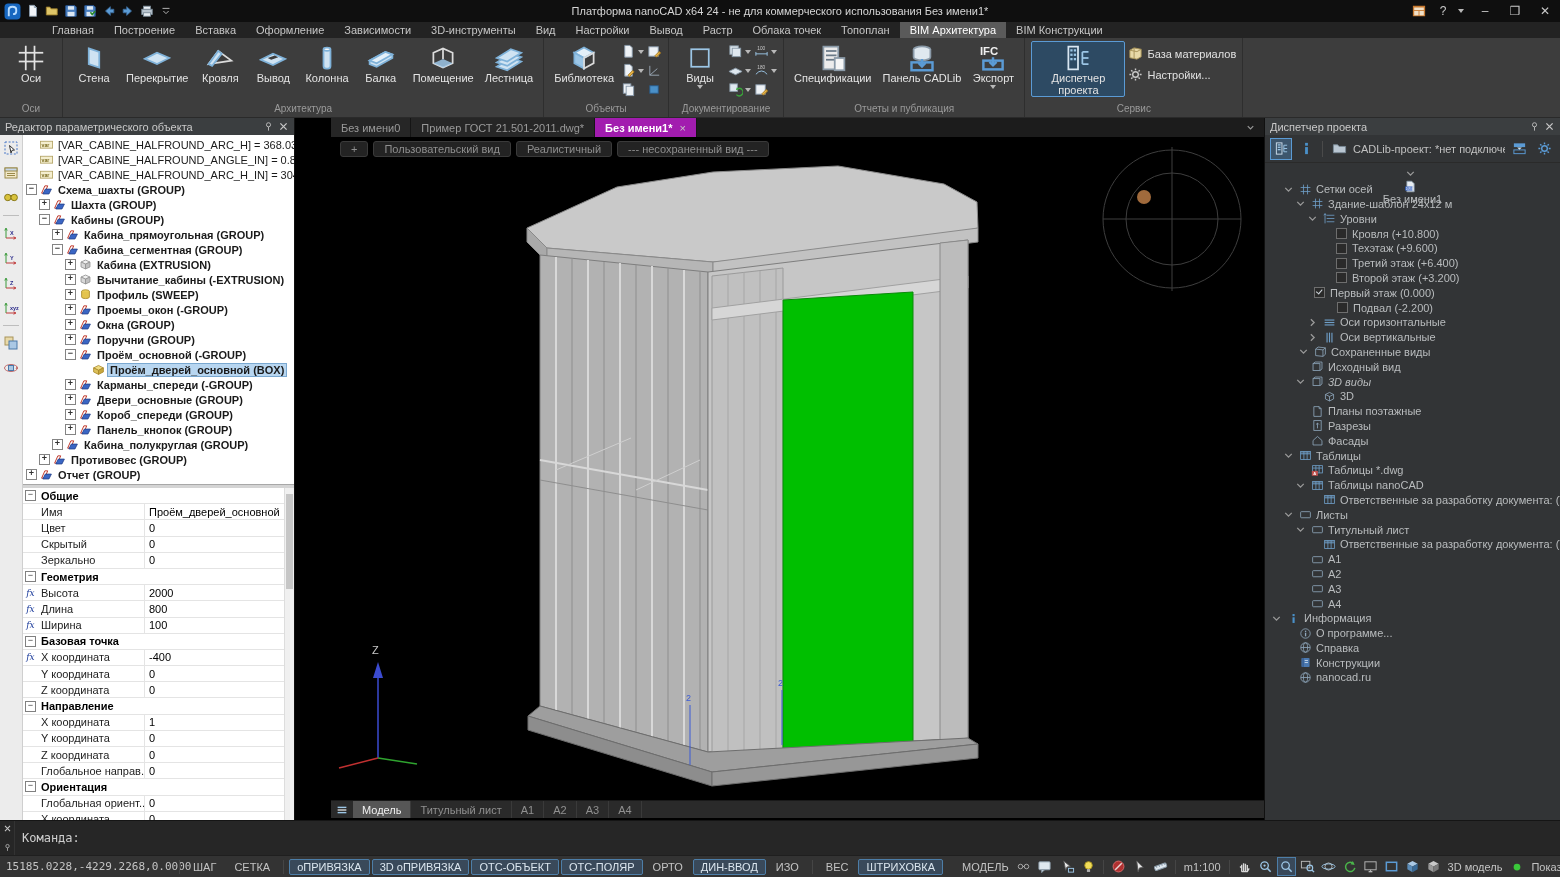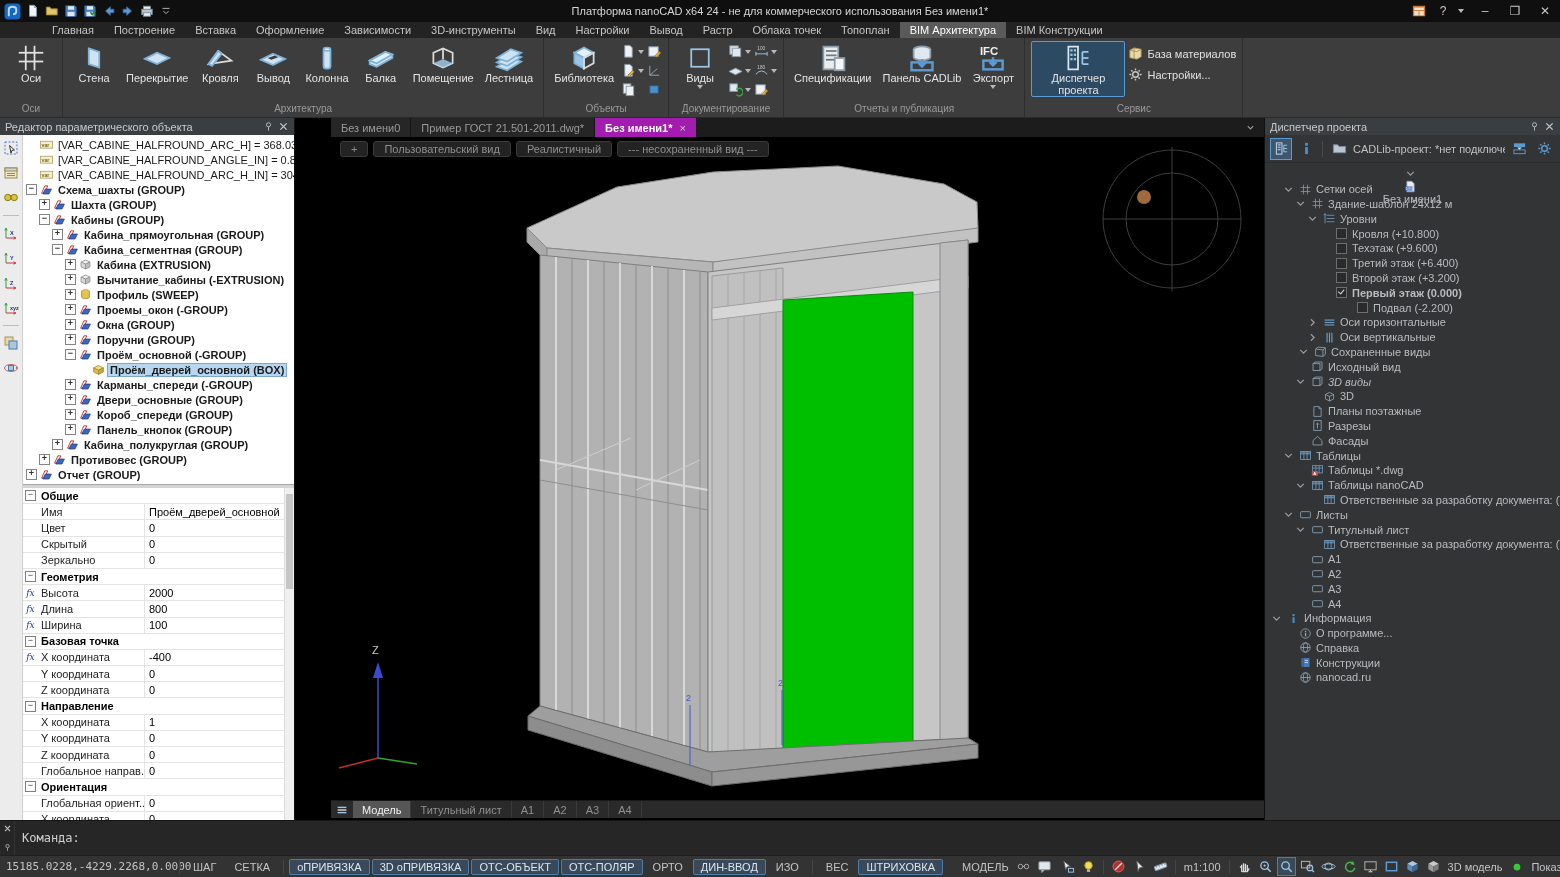--- a/index.html
+++ b/index.html
@@ -1307,26 +1307,26 @@
         <div class="pmrow" style="padding-left: 53px;">
           <span class="chev ic"></span>
           <span class="cb"></span>
           <span>Третий этаж (+6.400)</span>
         </div>
         <div class="pmrow" style="padding-left: 53px;">
           <span class="chev ic"></span>
           <span class="cb"></span>
           <span>Второй этаж (+3.200)</span>
         </div>
-        <div class="pmrow" style="padding-left: 53px; font-weight: bold;">
+        <div class="pmrow" style="padding-left: 31px;">
           <span class="chev ic"></span>
           <span class="cb on"></span>
           <span>Первый этаж (0.000)</span>
         </div>
-        <div class="pmrow" style="padding-left: 74px;">
+        <div class="pmrow" style="padding-left: 46px; margin-left: 8px;">
           <span class="chev ic"></span>
           <span class="cb"></span>
           <span>Подвал (-2.200)</span>
         </div>
         <div class="pmrow" style="padding-left: 41px;">
           <span class="chev ic">
             <svg xmlns="http://www.w3.org/2000/svg" viewBox="0 0 16 16" width="100%" height="100%">
               <path d="M6 4 l4 4 -4 4" fill="none" stroke="#9a9a9a" stroke-width="1.6"></path>
             </svg>
           </span>

